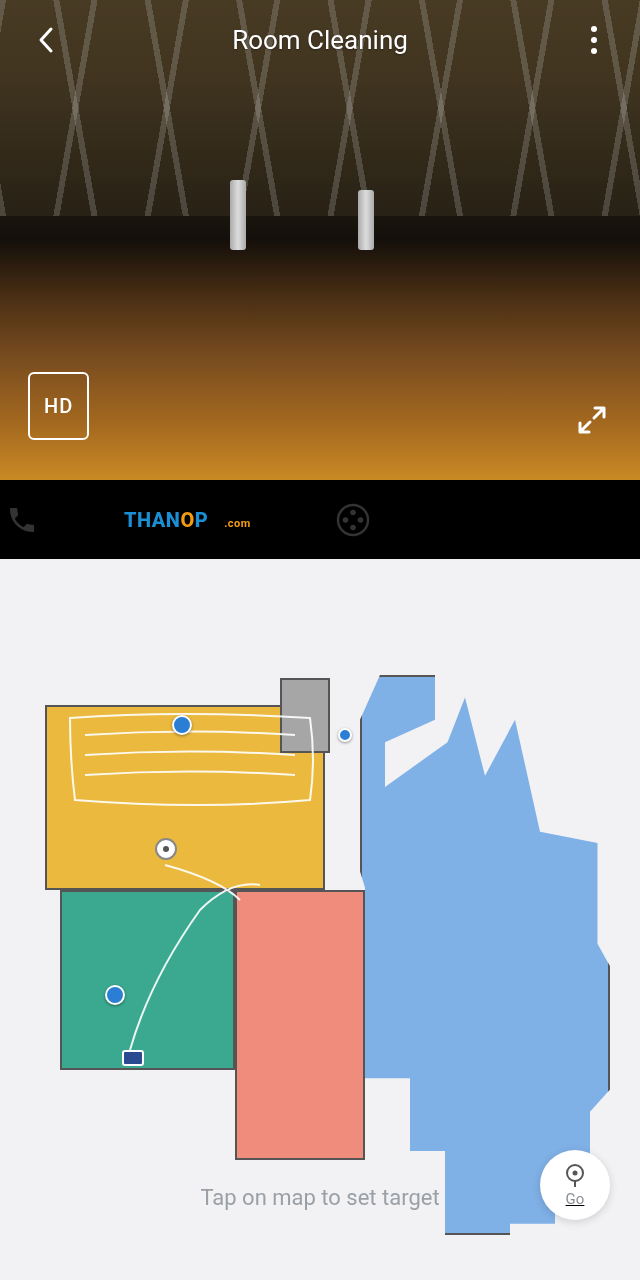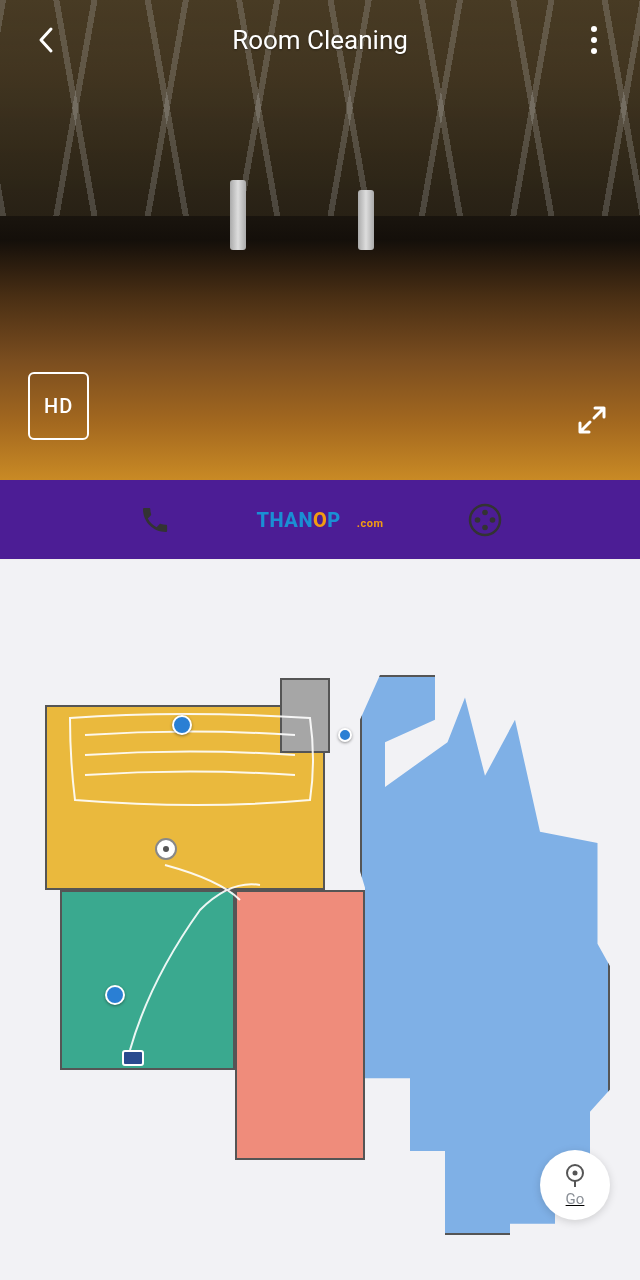--- a/index.html
+++ b/index.html
@@ -70,23 +70,23 @@
     letter-spacing: 1px;
   }
   .expand-btn {
     position: absolute; right: 28px; bottom: 40px;
     width: 40px; height: 40px; color: #fff; cursor: pointer;
     display: flex; align-items: center; justify-content: center;
   }
 
   
   .toolbar {
-    background: #4c1d95;
+    background: #000000;
     height: 80px;
-    display: flex; align-items: center; justify-content: center;
+    display: flex; align-items: center; justify-content: flex-start;
     gap: 80px;
     border-bottom: 1px solid #eee;
   }
   .toolbar-btn {
     width: 44px; height: 44px; display: flex; align-items: center; justify-content: center;
     color: #333; cursor: pointer;
   }
   .logo {
     font-weight: 800; font-size: 20px; letter-spacing: 0.5px;
     color: #1a8fd4; display: flex; align-items: baseline;
@@ -233,20 +233,21 @@
                M165 305 Q220 320 240 340 M130 490 Q150 420 200 350 Q230 320 260 325" stroke="#fff" stroke-width="2" fill="none" opacity="0.9"></path>
     </svg>
 
     <div class="marker" style="left:172px; top:155px;"></div>
     <div class="marker small" style="left:338px; top:168px;"></div>
     <div class="marker" style="left:105px; top:425px;"></div>
     <div class="robot-target" style="left:155px; top:278px;"></div>
     <div class="robot-dock" style="left:122px; top:490px;"></div>
   </div>
 
+  <div class="map-hint">Tap on map to set target</div>
 
   <div class="go-btn">
     <svg width="26" height="26" viewBox="0 0 26 26">
       <circle cx="13" cy="11" r="8" fill="none" stroke="#555" stroke-width="2"></circle>
       <circle cx="13" cy="11" r="2.5" fill="#555"></circle>
       <line x1="13" y1="19" x2="13" y2="25" stroke="#555" stroke-width="2"></line>
     </svg>
     <span class="go-label">Go</span>
   </div>
 </div>

